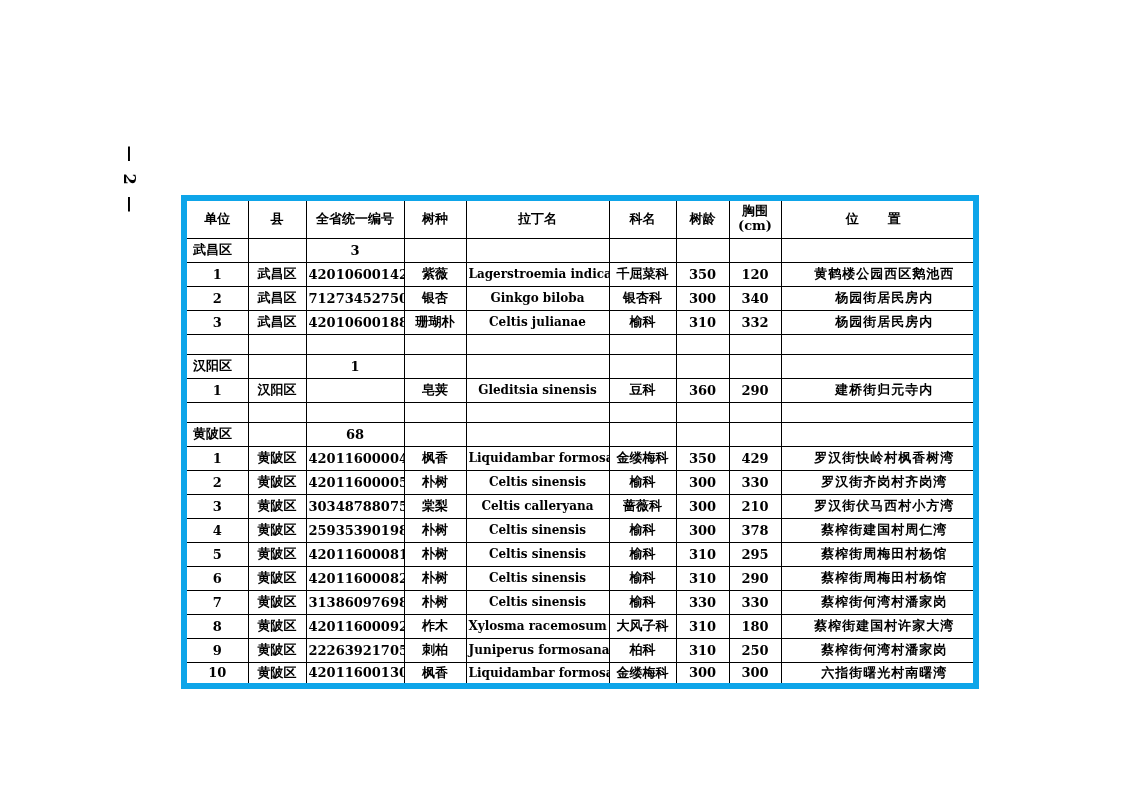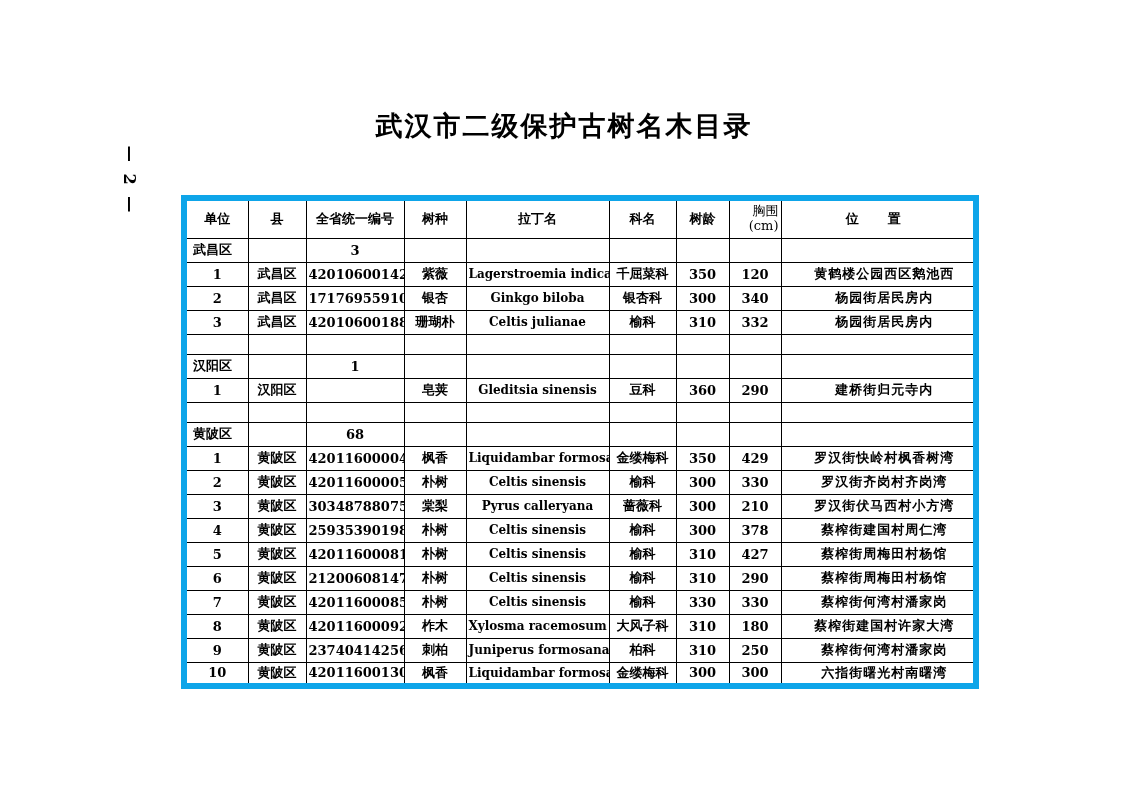--- a/index.html
+++ b/index.html
@@ -29,36 +29,35 @@
   .tree-table th,.tree-table td{
     border:1px solid #000;
     font-size:13px;font-weight:bold;
     text-align:center;vertical-align:middle;
     padding:0 2px;overflow:hidden;white-space:nowrap;
   }
   .tree-table thead tr{height:40px;}
   .tree-table tbody tr{height:24px;}
   .tree-table tbody tr.blank-row{height:20px;}
   .tree-table th{font-size:13px;}
-  .tree-table th .sub{display:block;line-height:1.15;font-weight:normal;text-align:right;}
+  .tree-table th .sub{display:block;line-height:1.15;font-weight:bold;}
   .tree-table td.district{text-align:left;padding-left:6px;}
   .tree-table td.latin{font-size:12px;letter-spacing:0;margin-left:32px;}
   .tree-table td.location-cell{letter-spacing:1px;padding-left:16px;}
   .loc-head{letter-spacing:8px;}
 </style>
 </head>
 <body>
 
 <div class="page">
 
   <div class="page-number">
     <span class="pn-text">— 2 —</span>
   </div>
 
-  <h1 class="doc-title">武汉市二级保护古树名木目录</h1>
 
   <table class="tree-table">
     <colgroup>
       <col style="width:64px">
         <col style="width:58px">
         <col style="width:98px">
       <col style="width:62px">
         <col style="width:143px">
         <col style="width:67px">
       <col style="width:53px">
@@ -100,21 +99,21 @@
           <td>紫薇</td>
           <td class="latin">Lagerstroemia indica</td>
           <td>千屈菜科</td>
           <td>350</td>
           <td>120</td>
           <td class="location-cell">黄鹤楼公园西区鹅池西</td>
         </tr>
         <tr>
           <td>2</td>
           <td>武昌区</td>
-          <td>17176955910</td>
+          <td>71273452750</td>
           <td>银杏</td>
           <td class="latin">Ginkgo biloba</td>
           <td>银杏科</td>
           <td>300</td>
           <td>340</td>
           <td class="location-cell">杨园街居民房内</td>
         </tr>
         <tr>
           <td>3</td>
           <td>武昌区</td>
@@ -201,21 +200,21 @@
           <td>榆科</td>
           <td>300</td>
           <td>330</td>
           <td class="location-cell">罗汉街齐岗村齐岗湾</td>
         </tr>
         <tr>
           <td>3</td>
           <td>黄陂区</td>
           <td>30348788075</td>
           <td>棠梨</td>
-          <td class="latin">Pyrus calleryana</td>
+          <td class="latin">Celtis calleryana</td>
           <td>蔷薇科</td>
           <td>300</td>
           <td>210</td>
           <td class="location-cell">罗汉街伏马西村小方湾</td>
         </tr>
         <tr>
           <td>4</td>
           <td>黄陂区</td>
           <td>25935390198</td>
           <td>朴树</td>
@@ -226,38 +225,38 @@
           <td class="location-cell">蔡榨街建国村周仁湾</td>
         </tr>
         <tr>
           <td>5</td>
           <td>黄陂区</td>
           <td>42011600081</td>
           <td>朴树</td>
           <td class="latin">Celtis sinensis</td>
           <td>榆科</td>
           <td>310</td>
-          <td>427</td>
+          <td>295</td>
           <td class="location-cell">蔡榨街周梅田村杨馆</td>
         </tr>
         <tr>
           <td>6</td>
           <td>黄陂区</td>
-          <td>21200608147</td>
+          <td>42011600082</td>
           <td>朴树</td>
           <td class="latin">Celtis sinensis</td>
           <td>榆科</td>
           <td>310</td>
           <td>290</td>
           <td class="location-cell">蔡榨街周梅田村杨馆</td>
         </tr>
         <tr>
           <td>7</td>
           <td>黄陂区</td>
-          <td>42011600085</td>
+          <td>31386097698</td>
           <td>朴树</td>
           <td class="latin">Celtis sinensis</td>
           <td>榆科</td>
           <td>330</td>
           <td>330</td>
           <td class="location-cell">蔡榨街何湾村潘家岗</td>
         </tr>
         <tr>
           <td>8</td>
           <td>黄陂区</td>
@@ -265,21 +264,21 @@
           <td>柞木</td>
           <td class="latin">Xylosma racemosum</td>
           <td>大风子科</td>
           <td>310</td>
           <td>180</td>
           <td class="location-cell">蔡榨街建国村许家大湾</td>
         </tr>
         <tr>
           <td>9</td>
           <td>黄陂区</td>
-          <td>23740414256</td>
+          <td>22263921705</td>
           <td>刺柏</td>
           <td class="latin">Juniperus formosana</td>
           <td>柏科</td>
           <td>310</td>
           <td>250</td>
           <td class="location-cell">蔡榨街何湾村潘家岗</td>
         </tr>
         <tr>
           <td>10</td>
           <td>黄陂区</td>

